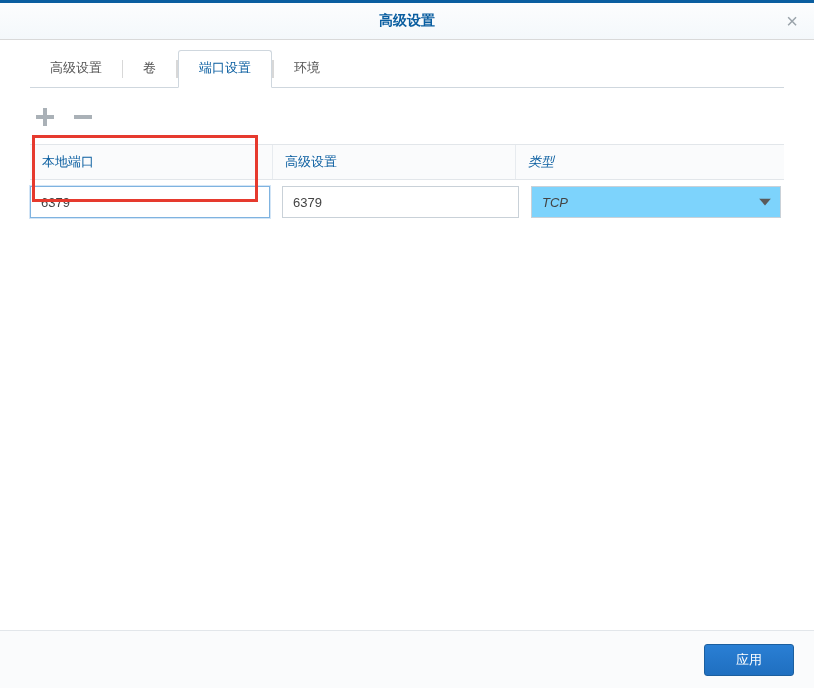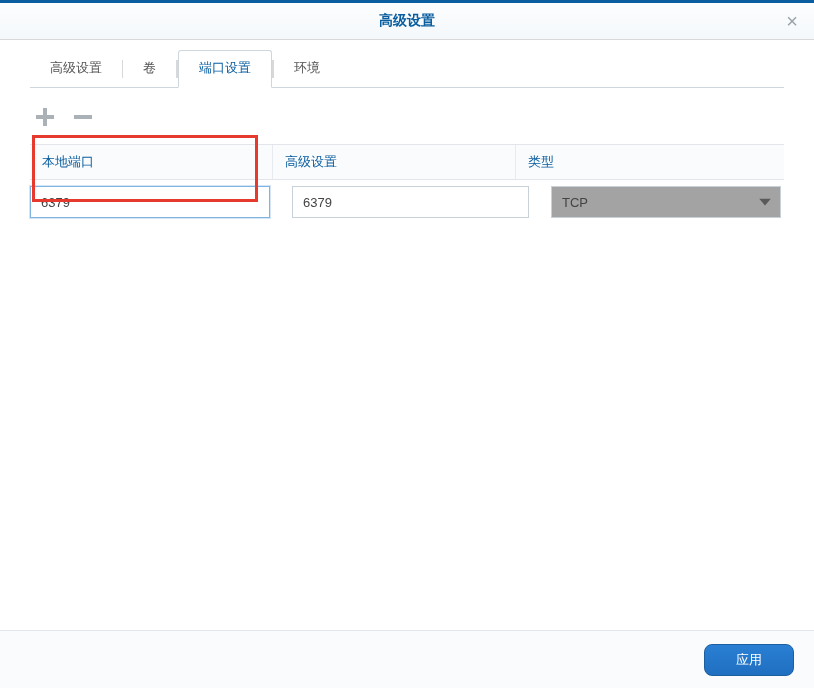--- a/index.html
+++ b/index.html
@@ -111,25 +111,25 @@
     }
     .th {
       padding: 8px 12px;
       color: #0a5ea0;
       font-size: 13px;
       border-right: 1px solid #e7ebef;
     }
     .th:last-child { border-right: none; }
     .col1 { width: 243px; }
     .col2 { width: 243px; }
-    .col3 { flex: 1; }
+    .col3 { flex: 1; font-style: italic; }
     .table-row {
       display: flex;
       padding: 6px 0;
-      gap: 16px;
+      gap: 6px;
     }
     .cell { padding: 0 3px; }
     .cell.col1 { padding-left: 0; }
     .input {
       width: 100%;
       height: 32px;
       padding: 0 10px;
       border: 1px solid #c9d1d8;
       background: #fff;
       color: #444;
@@ -142,21 +142,21 @@
     }
     .select-wrap {
       position: relative;
       width: 100%;
     }
     .select-value {
       width: 100%;
       height: 32px;
       padding: 0 10px;
       border: 1px solid #c9d1d8;
-      background: #a3a3a3;
+      background: #7dd3fc;
       color: #444;
       font-size: 13px;
       display: flex;
       align-items: center;
       cursor: pointer;
     }
     .select-arrow {
       position: absolute;
       right: 10px;
       top: 50%;
@@ -185,21 +185,21 @@
     }
     .btn {
       min-width: 90px;
       height: 32px;
       padding: 0 18px;
       border: 1px solid #c5ccd3;
       background: linear-gradient(#ffffff, #f1f3f5);
       color: #333;
       cursor: pointer;
       font-size: 13px;
-      border-radius: 8px;
+      border-radius: 3px;
     }
     .btn.primary {
       background: linear-gradient(#2a7fd4, #1f6fc0);
       border-color: #1b5f9f;
       color: #fff;
     }
   </style>
 </head>
 <body>
 

